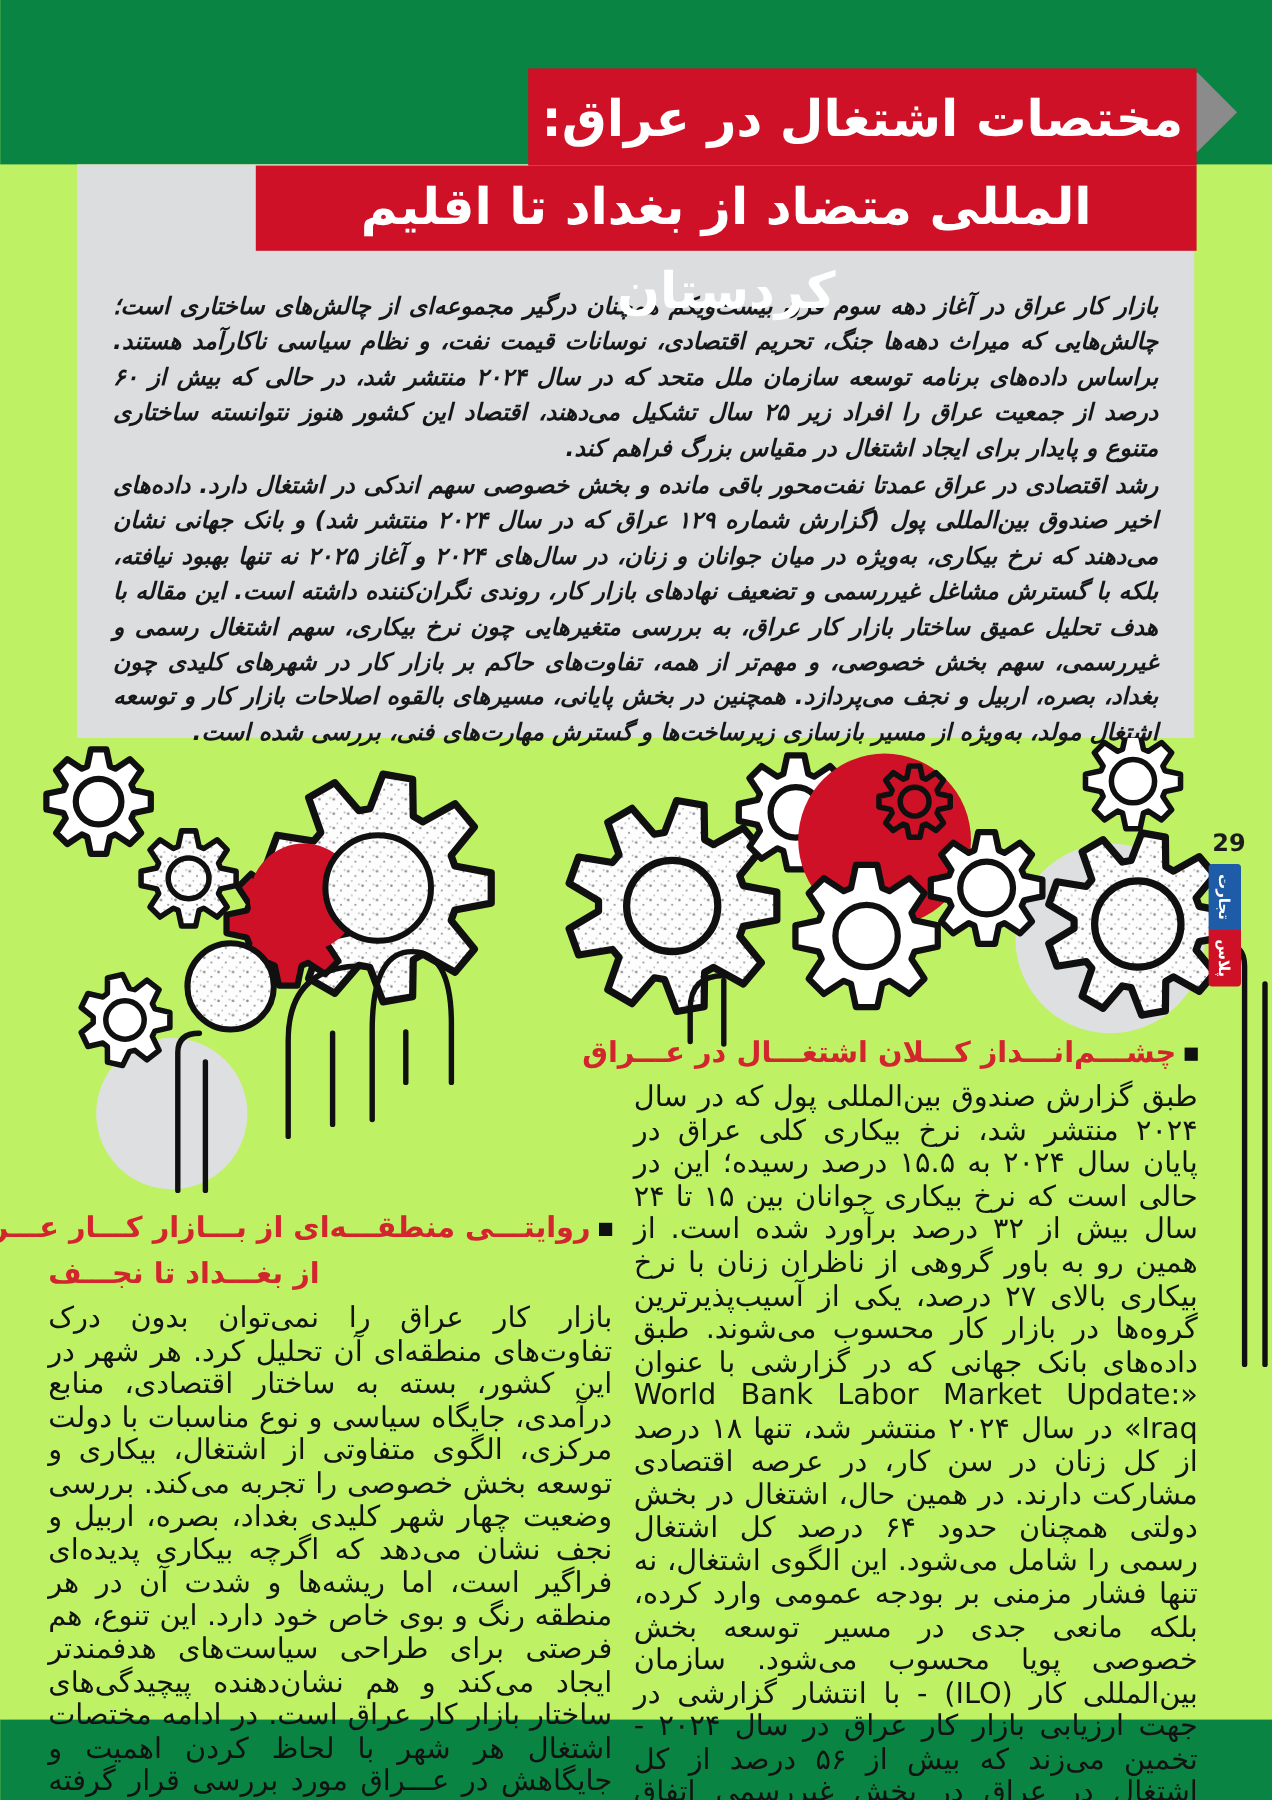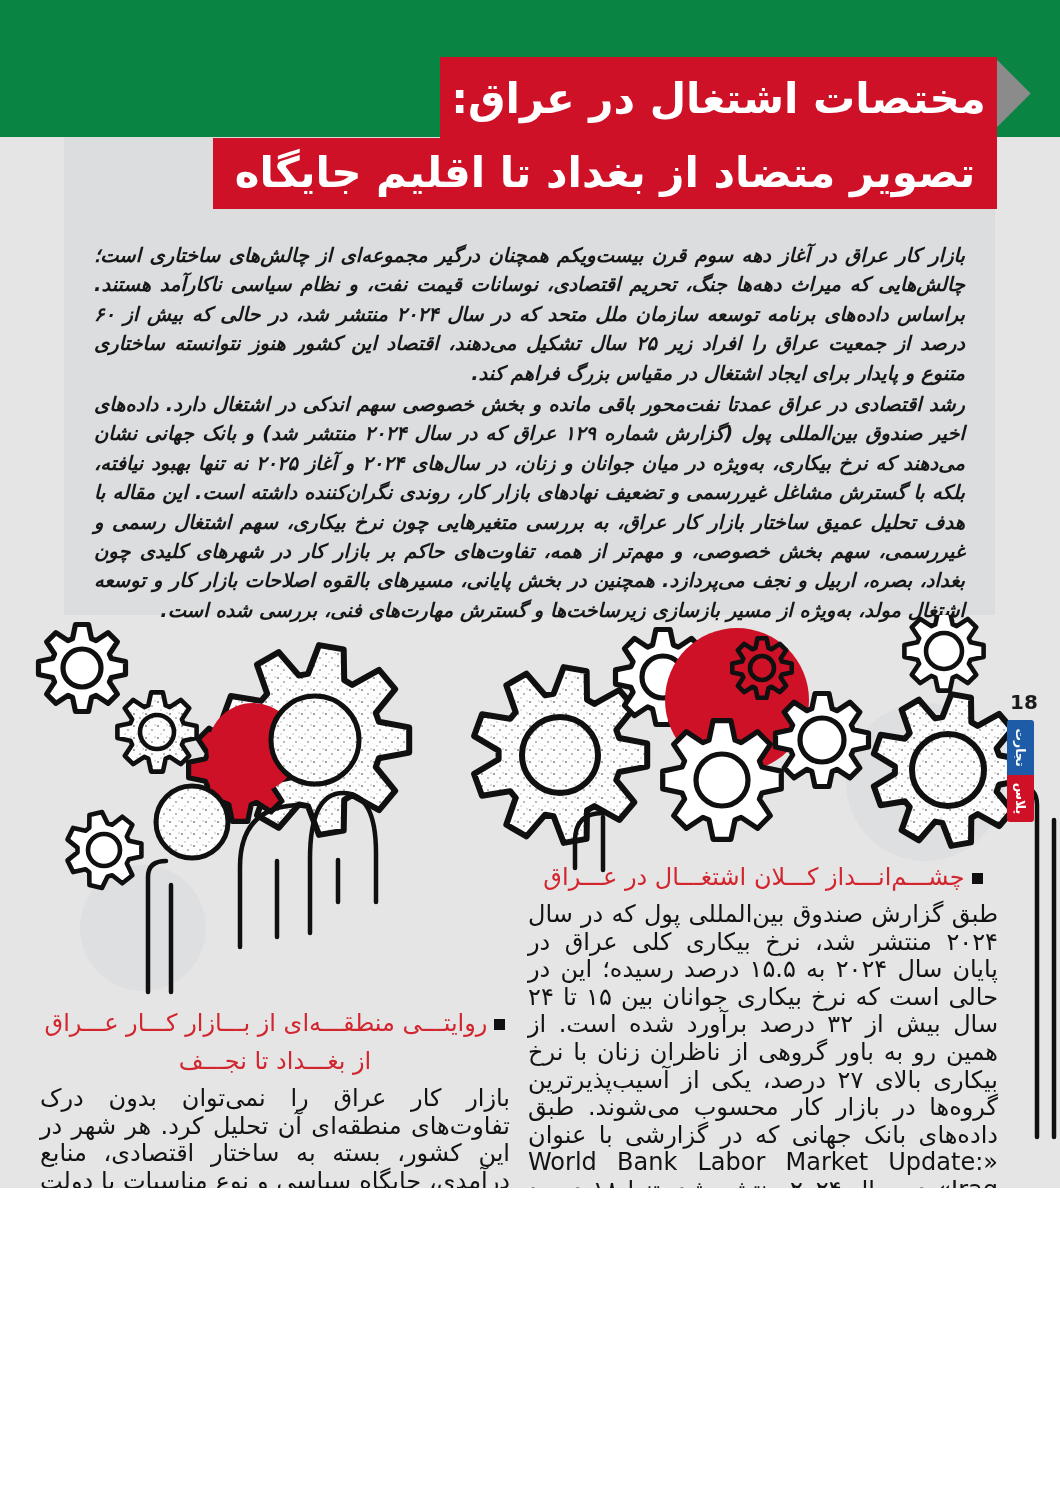--- a/index.html
+++ b/index.html
@@ -1,17 +1,17 @@
 <!DOCTYPE html>
 <html lang="fa" dir="rtl"><head>
 <meta charset="utf-8">
 <style>
   html,body{margin:0;padding:0;background:#fff;}
   .page{
-    position:relative; width:1060px; height:1188px; background:#e5e5e5;
+    position:relative; width:1060px; height:1500px; background:#bef264;
     overflow:hidden; direction:rtl;
     font-family:"DejaVu Sans", sans-serif;
   }
   .green-top{position:absolute; left:0; top:0; width:1060px; height:137px; background:#0a8443; z-index:1;}
   .green-bottom{position:absolute; left:0; top:1433px; width:1060px; height:67px; background:#0a8443; z-index:1;}
   .diamond{position:absolute; left:974px; top:70px; width:47px; height:47px; background:#8b8b8b; transform:rotate(45deg); z-index:2;}
   .gray-box{position:absolute; left:64px; top:137px; width:931px; height:478px; background:#dcddde; z-index:1;
     box-sizing:border-box; padding:104px 30px 0 30px;}
   .lead-p{margin:0 0 2px 0; font-style:italic; color:#171717; font-size:19.5px; line-height:29.4px;
     text-align:justify; text-align-last:right;}
@@ -24,36 +24,36 @@
   .pagenum{position:absolute; left:1004px; top:690px; width:40px; z-index:4; color:#1c1c1c;
     font-size:20px; font-weight:700; text-align:center;}
   .logo{position:absolute; left:1007px; top:720px; width:27px; z-index:4;}
   .logo-block{width:27px; display:flex; align-items:center; justify-content:center; overflow:hidden;}
   .logo-top{height:55px; background:#1f5ca8; border-radius:3px 3px 0 0;}
   .logo-bottom{height:47px; background:#cf1127; border-radius:0 0 3px 3px;}
   .logo-block span{display:block; transform:rotate(90deg); white-space:nowrap; color:#fff; font-size:12.5px; font-weight:700;}
   .column{position:absolute; z-index:5;}
   .col-right{left:528px; top:860px; width:470px;}
   .col-left{left:40px; top:1006px; width:470px;}
-  .sec-heading{color:#d2252e; font-weight:400; font-size:24px; line-height:34px; white-space:nowrap; text-align:center;}
+  .sec-heading{color:#d2252e; font-weight:700; font-size:24px; line-height:34px; white-space:nowrap; text-align:left;}
   .bullet{display:inline-block; width:11px; height:11px; background:#101010; margin-left:7px; vertical-align:middle;}
   .sec-body{margin-top:7px; color:#131313; font-size:24px; line-height:27.6px;
     text-align:justify; text-align-last:right;}
   .h2-line2{margin-top:4px;}
 </style>
 </head>
 <body>
 
 <div class="page">
 
   <div class="green-top"></div>
   <div class="diamond"></div>
 
   <div class="banner banner-1">مختصات اشتغال در عراق:</div>
-  <div class="banner banner-2">تصویر متضاد از بغداد تا اقلیم جایگاه</div>
+  <div class="banner banner-2">المللی متضاد از بغداد تا اقلیم کردستان</div>
 
   <div class="gray-box">
     <p class="lead-p lead-p1">بازار کار عراق در آغاز دهه سوم قرن بیست‌ویکم همچنان درگیر مجموعه‌ای از چالش‌های ساختاری است؛ چالش‌هایی که میراث دهه‌ها جنگ، تحریم اقتصادی، نوسانات قیمت نفت، و نظام سیاسی ناکارآمد هستند. براساس داده‌های برنامه توسعه سازمان ملل متحد که در سال ۲۰۲۴ منتشر شد، در حالی که بیش از ۶۰ درصد از جمعیت عراق را افراد زیر ۲۵ سال تشکیل می‌دهند، اقتصاد این کشور هنوز نتوانسته ساختاری متنوع و پایدار برای ایجاد اشتغال در مقیاس بزرگ فراهم کند.</p>
     <p class="lead-p lead-p2">رشد اقتصادی در عراق عمدتا نفت‌محور باقی مانده و بخش خصوصی سهم اندکی در اشتغال دارد. داده‌های اخیر صندوق بین‌المللی پول (گزارش شماره ۱۲۹ عراق که در سال ۲۰۲۴ منتشر شد) و بانک جهانی نشان می‌دهند که نرخ بیکاری، به‌ویژه در میان جوانان و زنان، در سال‌های ۲۰۲۴ و آغاز ۲۰۲۵ نه تنها بهبود نیافته، بلکه با گسترش مشاغل غیررسمی و تضعیف نهادهای بازار کار، روندی نگران‌کننده داشته است. این مقاله با هدف تحلیل عمیق ساختار بازار کار عراق، به بررسی متغیرهایی چون نرخ بیکاری، سهم اشتغال رسمی و غیررسمی، سهم بخش خصوصی، و مهم‌تر از همه، تفاوت‌های حاکم بر بازار کار در شهرهای کلیدی چون بغداد، بصره، اربیل و نجف می‌پردازد. همچنین در بخش پایانی، مسیرهای بالقوه اصلاحات بازار کار و توسعه اشتغال مولد، به‌ویژه از مسیر بازسازی زیرساخت‌ها و گسترش مهارت‌های فنی، بررسی شده است.</p>
   </div>
 
   <svg class="illus" viewBox="0 0 1060 530" aria-hidden="true">
     <defs>
       <pattern id="dotsW" width="12" height="12" patternUnits="userSpaceOnUse">
         <rect width="12" height="12" fill="#fdfdfd"></rect>
@@ -98,21 +98,21 @@
         <circle cx="822" cy="125" r="22" fill="#ffffff" stroke="#101010" stroke-width="5.2"></circle>
         <path d="M999.1 140.3 L1023.3 144.9 L1023.3 165.1 L999.1 169.7 L996.6 176.6 L1012.2 195.7 L999.2 211.1 L977.7 199.1 L971.3 202.8 L971.0 227.4 L951.2 230.9 L942.4 207.9 L935.1 206.6 L919.0 225.3 L901.6 215.2 L909.7 192.0 L905.0 186.3 L880.6 190.2 L873.8 171.3 L894.9 158.7 L894.9 151.3 L873.8 138.7 L880.6 119.8 L905.0 123.7 L909.7 118.0 L901.6 94.8 L919.0 84.7 L935.1 103.4 L942.4 102.1 L951.2 79.1 L971.0 82.6 L971.3 107.2 L977.7 110.9 L999.2 98.9 L1012.2 114.3 L996.6 133.4 Z" fill="url(#dotsW)" stroke="#101010" stroke-width="6" stroke-linejoin="round"></path>
         <circle cx="948" cy="155" r="36" fill="url(#dotsW)" stroke="#101010" stroke-width="6"></circle>
         <path d="M970.6 27.3 L983.6 30.1 L983.6 41.9 L970.6 44.7 L968.9 48.7 L976.2 59.8 L967.8 68.2 L956.7 60.9 L952.7 62.6 L949.9 75.6 L938.1 75.6 L935.3 62.6 L931.3 60.9 L920.2 68.2 L911.8 59.8 L919.1 48.7 L917.4 44.7 L904.4 41.9 L904.4 30.1 L917.4 27.3 L919.1 23.3 L911.8 12.2 L920.2 3.8 L931.3 11.1 L935.3 9.4 L938.1 -3.6 L949.9 -3.6 L952.7 9.4 L956.7 11.1 L967.8 3.8 L976.2 12.2 L968.9 23.3 Z" fill="#ffffff" stroke="#101010" stroke-width="4.6" stroke-linejoin="round"></path>
         <circle cx="944" cy="36" r="18" fill="#ffffff" stroke="#101010" stroke-width="4.6"></circle>
         <path d="M1037 522 L1037 190 Q1037 172 1020 172" fill="none" stroke="#101010" stroke-width="4.5" stroke-linecap="round"></path>
         <path d="M1054 522 L1054 205" fill="none" stroke="#101010" stroke-width="4.5" stroke-linecap="round"></path>
       </g>
   </svg>
 
-  <div class="pagenum">18</div>
+  <div class="pagenum">29</div>
 
   <div class="logo">
     <div class="logo-block logo-top">
       <span>تجارت</span>
     </div>
     <div class="logo-block logo-bottom">
       <span>پلاس</span>
     </div>
   </div>
 

